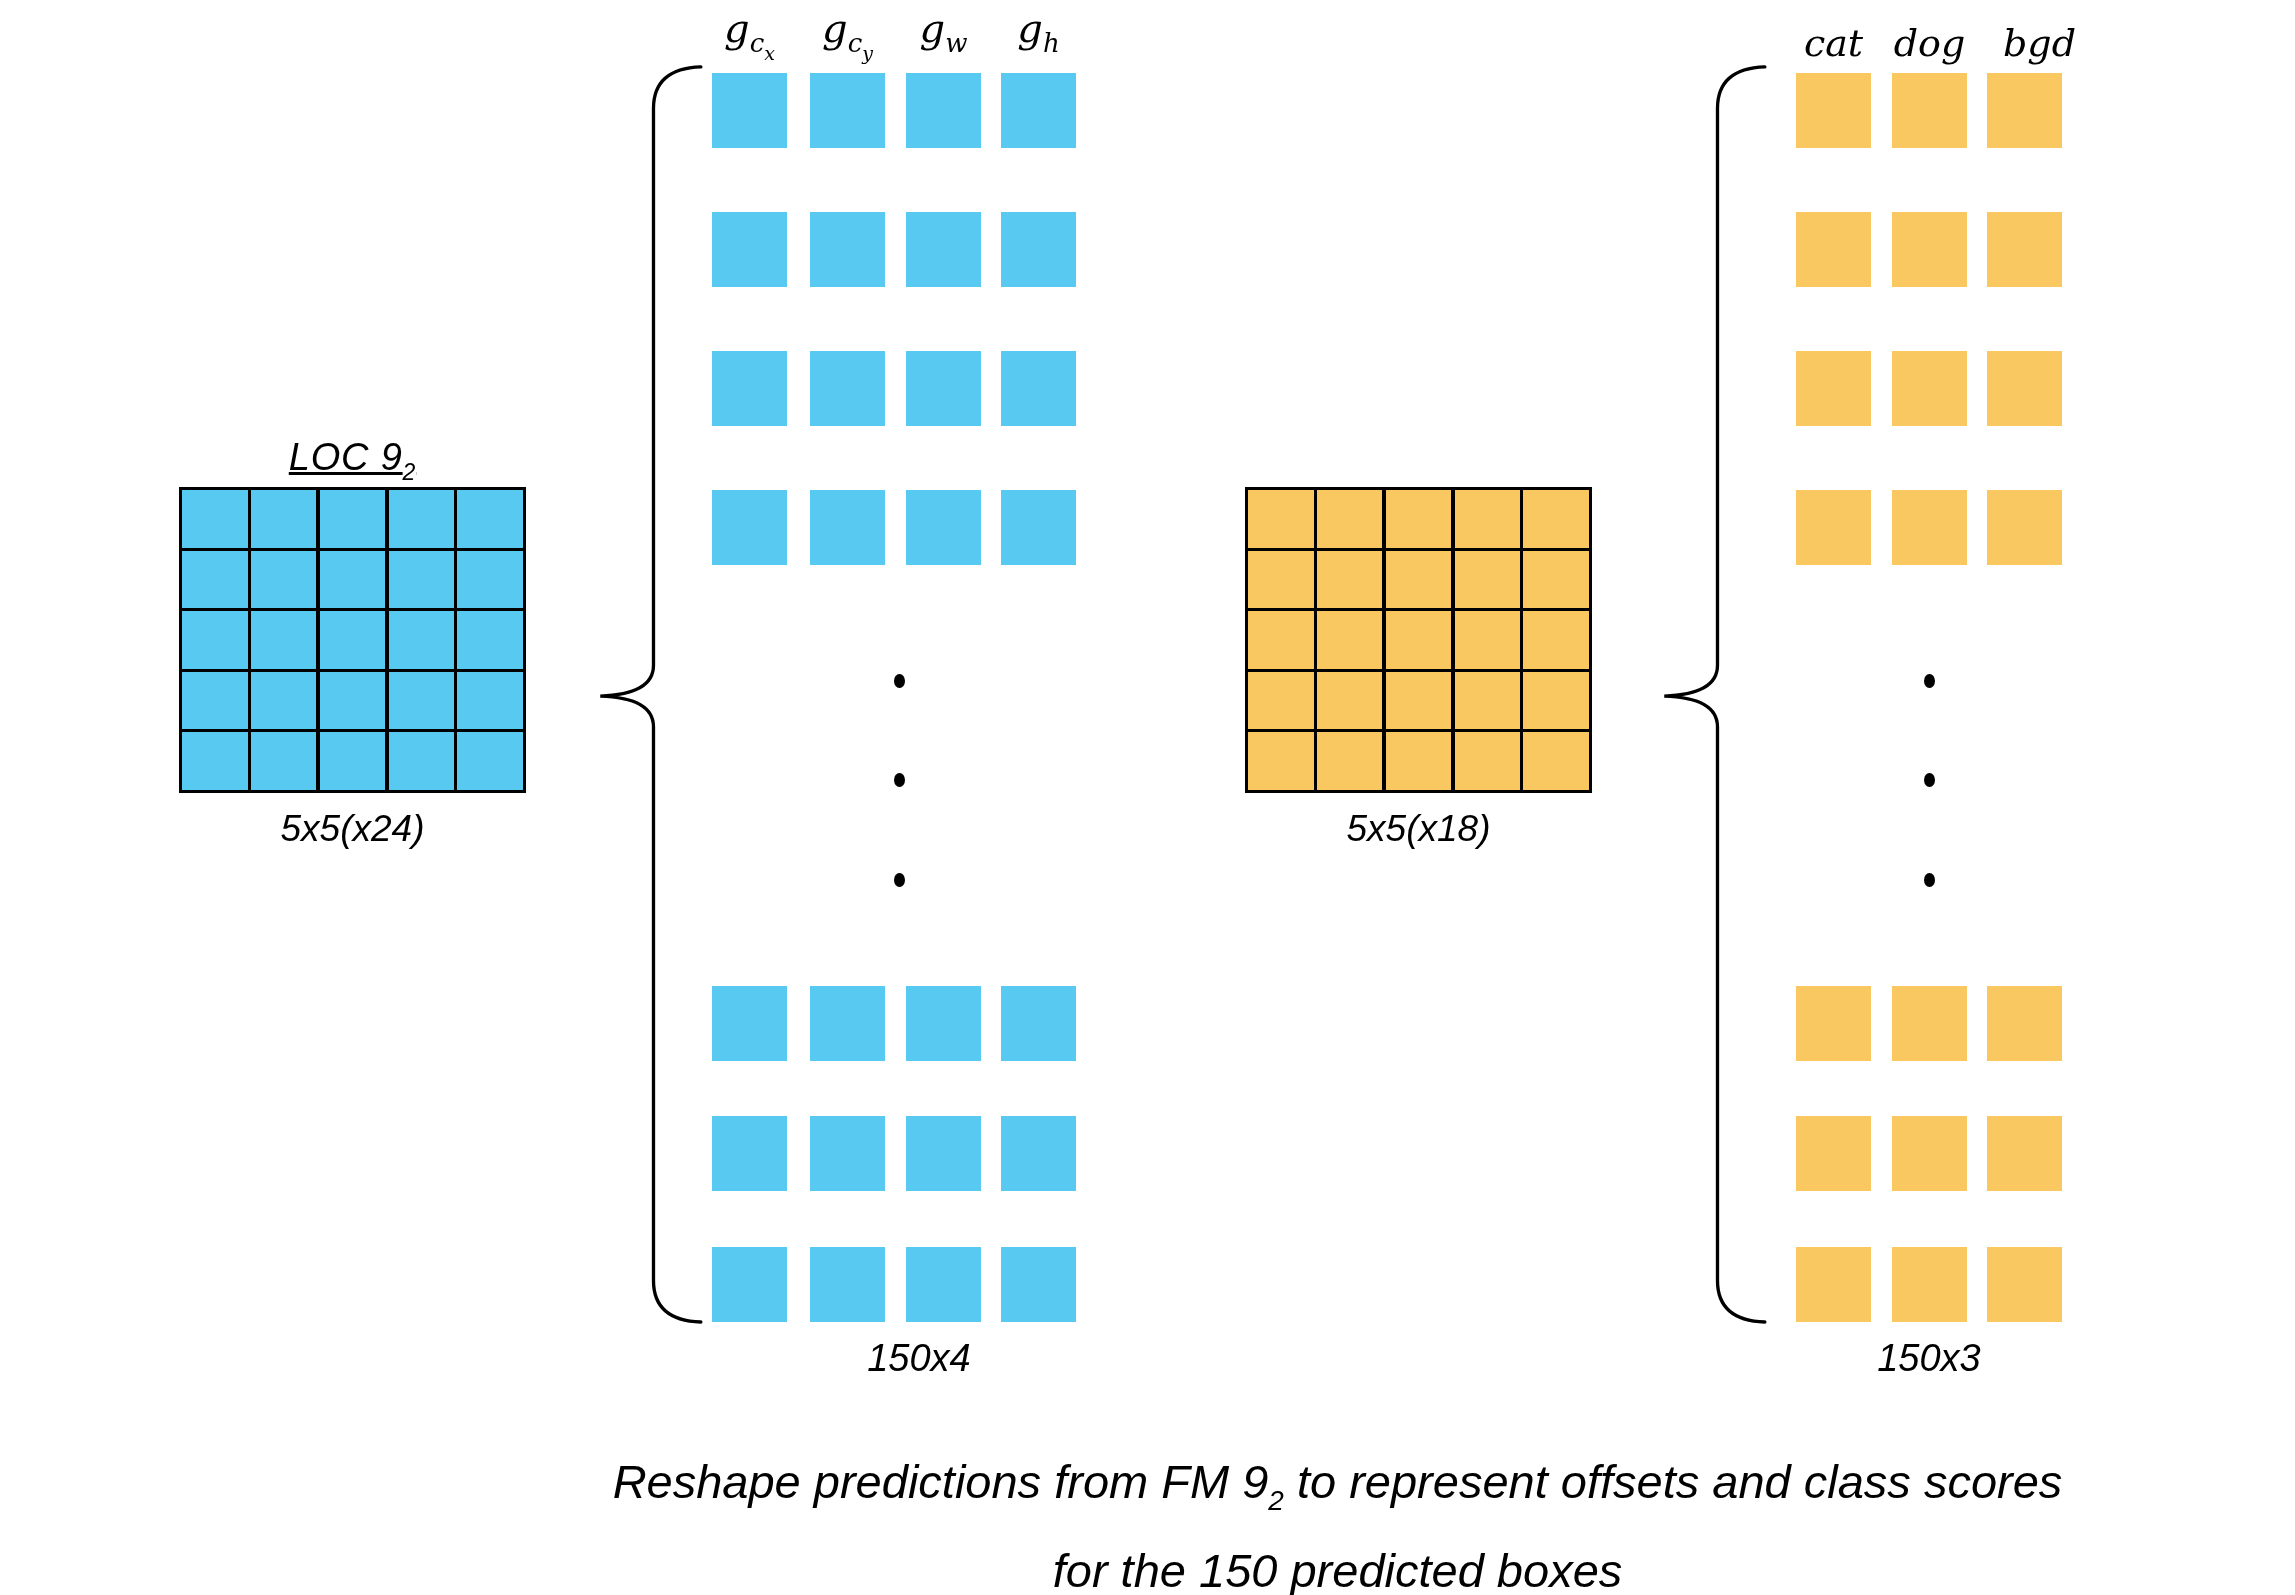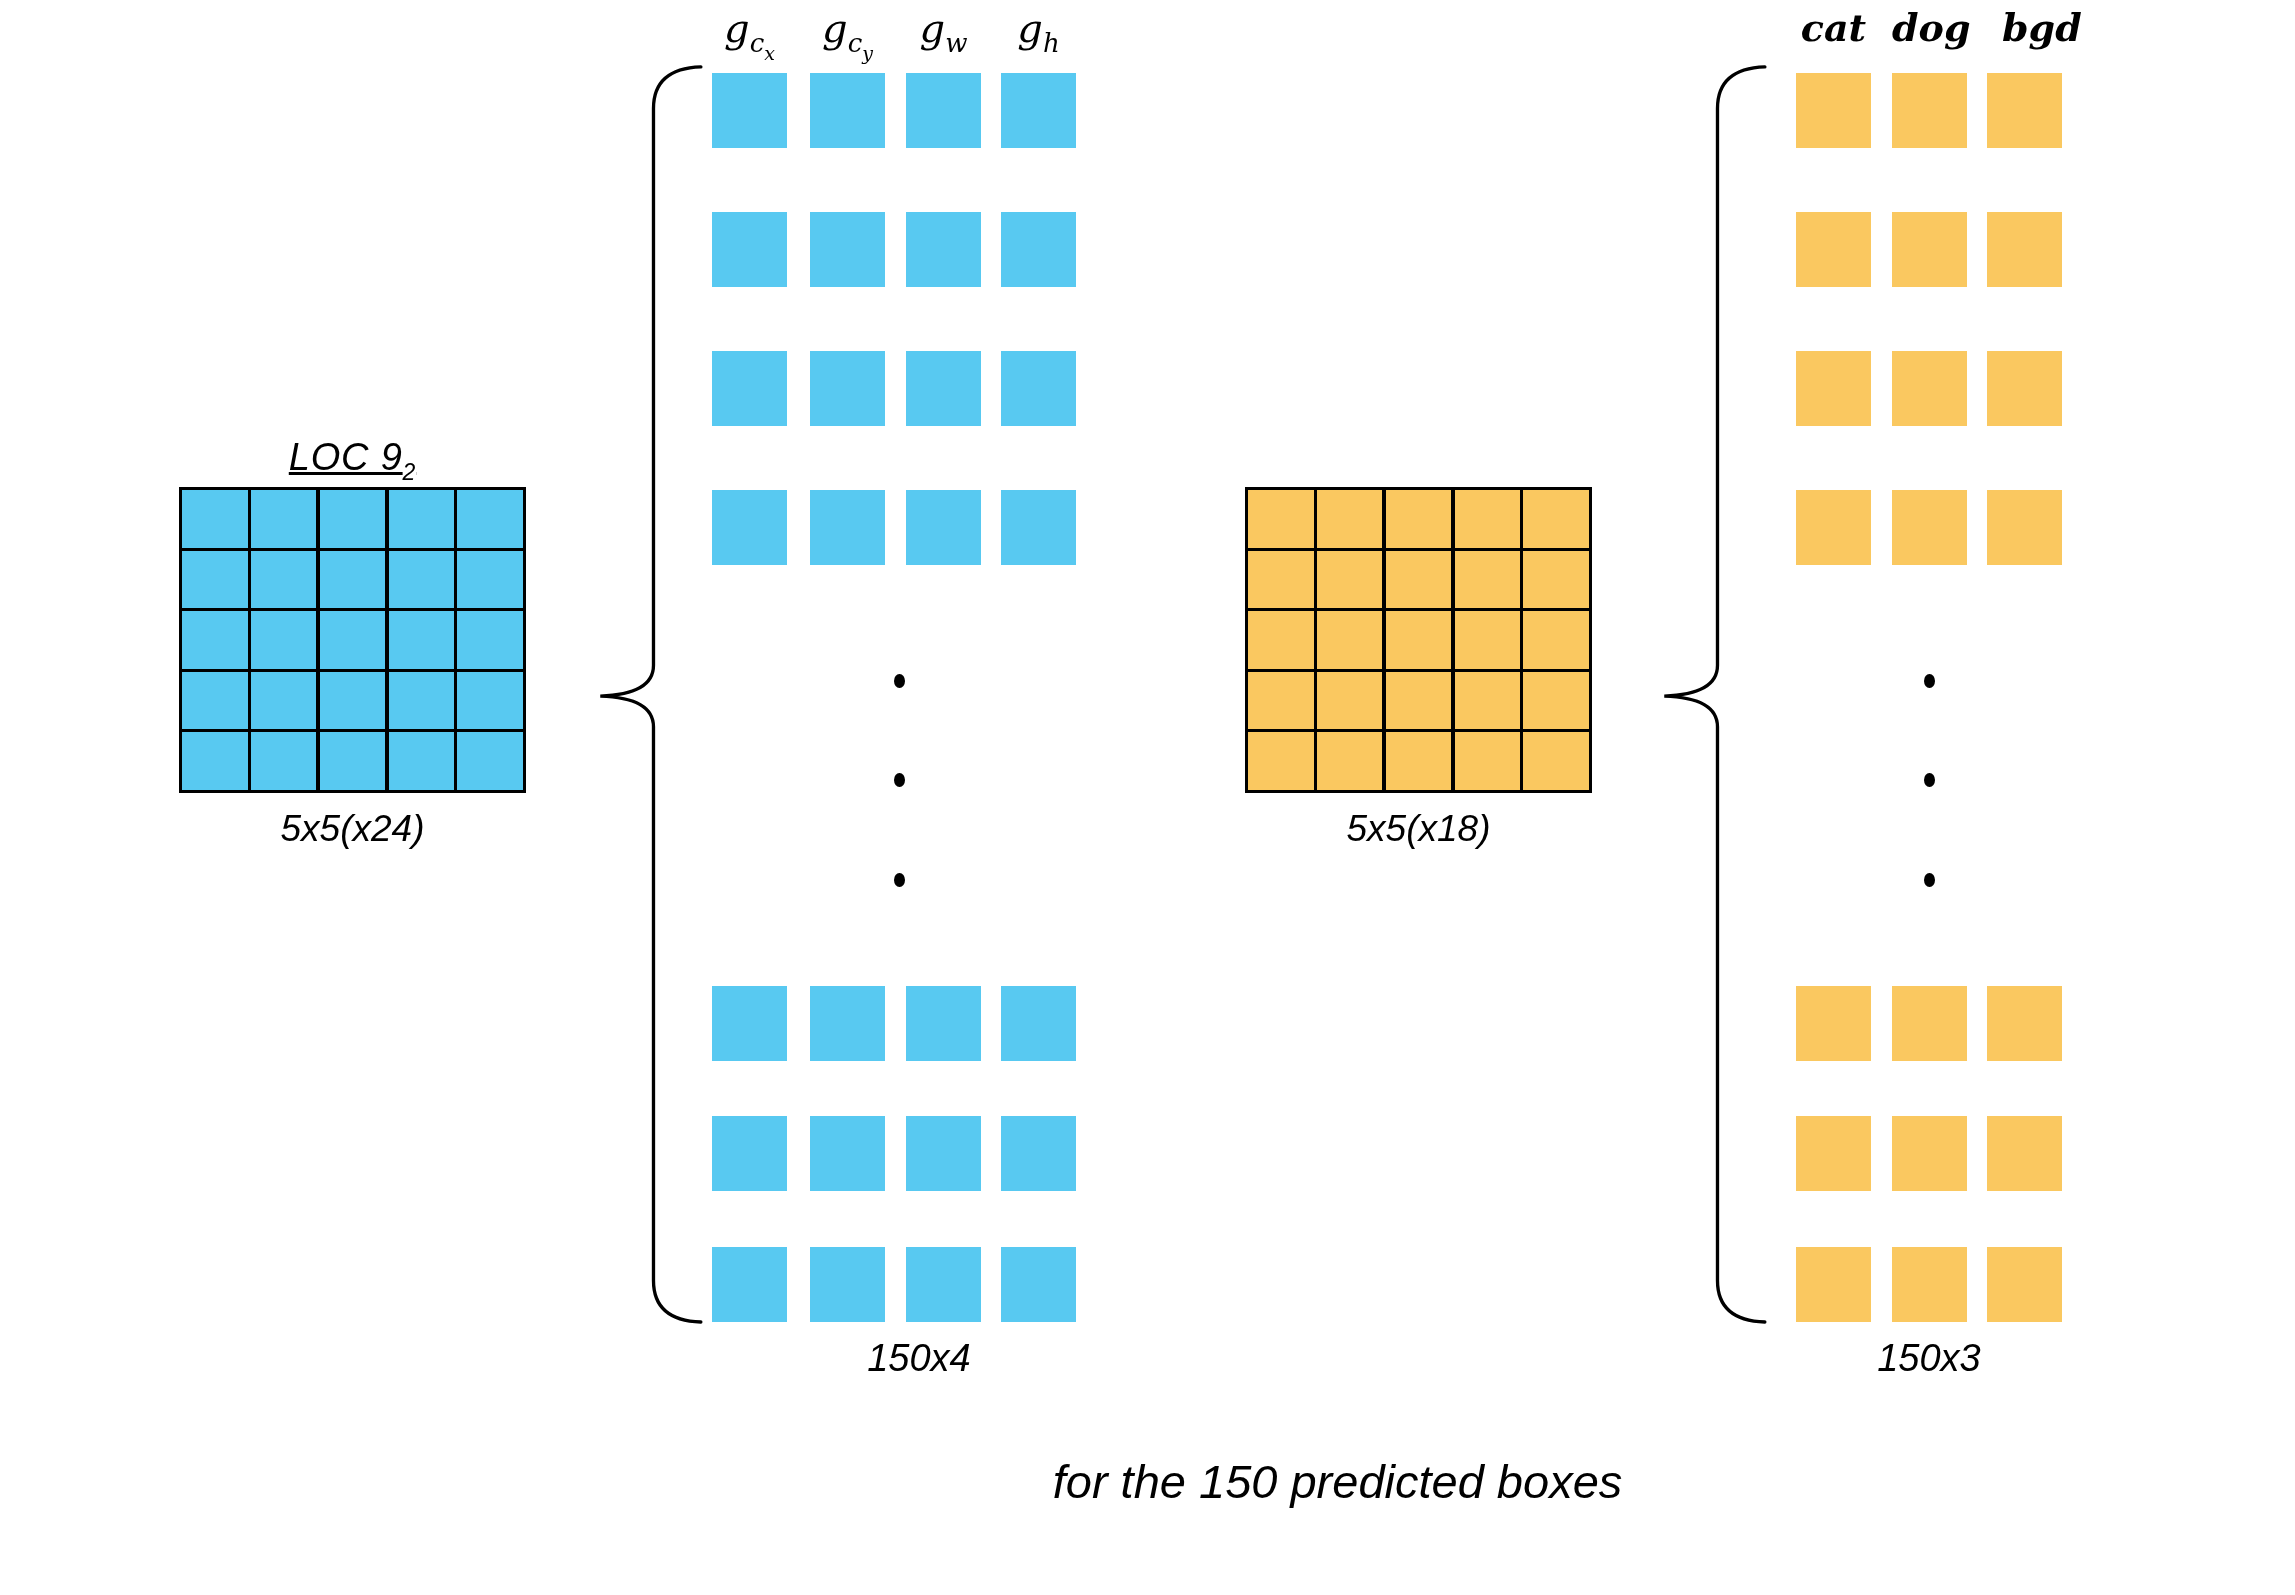--- a/index.html
+++ b/index.html
@@ -53,21 +53,21 @@
     top:5px;
     width:75px;
     text-align:center;
     font-family:"DejaVu Serif","Liberation Serif",serif;
     font-style:italic;
     white-space:nowrap;
   }
   .mb{font-size:40px;}
   .ms{font-size:26px;vertical-align:-10px;}
   .mss{font-size:19px;vertical-align:-17.5px;}
-  .ccol-header{font-size:38px;top:5px;font-weight:bold;}
+  .ccol-header{font-size:38px;top:21px;}
   .msq{position:absolute;}
   .dot{
     position:absolute;
     width:10.8px;height:14px;
     background:#000;
     border-radius:50%;
   }
   
   .brace{position:absolute;overflow:visible;}
   .brace path{fill:none;stroke:#000;stroke-width:4;stroke-linecap:round;}
@@ -228,17 +228,20 @@
       <div class="msq" style="left: 0px; top: 1116px; width: 75px; height: 75px; background: rgb(250, 200, 96);"></div>
       <div class="msq" style="left: 96px; top: 1116px; width: 75px; height: 75px; background: rgb(250, 200, 96);"></div>
       <div class="msq" style="left: 191px; top: 1116px; width: 75px; height: 75px; background: rgb(250, 200, 96);"></div>
       <div class="msq" style="left: 0px; top: 1247px; width: 75px; height: 75px; background: rgb(250, 200, 96);"></div>
       <div class="msq" style="left: 96px; top: 1247px; width: 75px; height: 75px; background: rgb(250, 200, 96);"></div>
       <div class="msq" style="left: 191px; top: 1247px; width: 75px; height: 75px; background: rgb(250, 200, 96);"></div>
     </div>
   <div class="shape-label" style="left:1796px;top:1337px;width:266px;">150x3</div>
 
   <div class="caption">
+    <div>
+      <span>Reshape predictions from FM 9</span><span class="sub2">2</span><span> to represent offsets and class scores</span>
+    </div>
     <div>for the 150 predicted boxes</div>
   </div>
 
 </div>
 
 
 </body></html>

